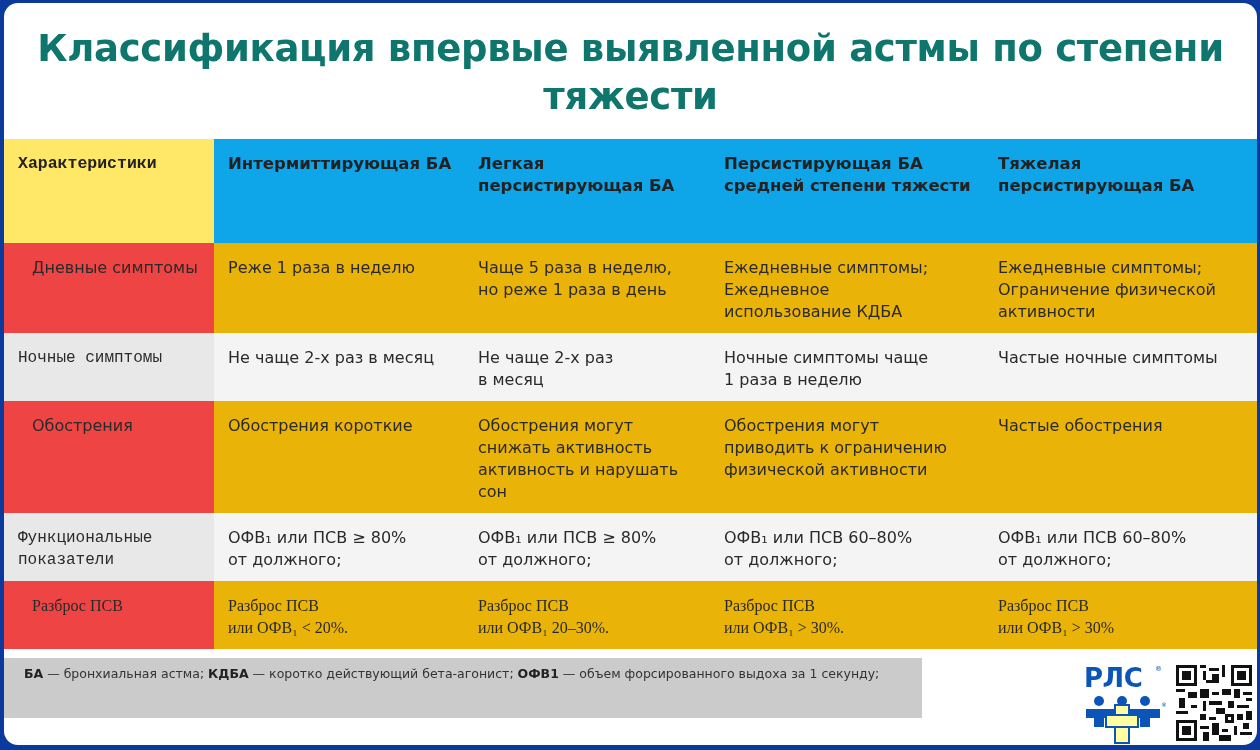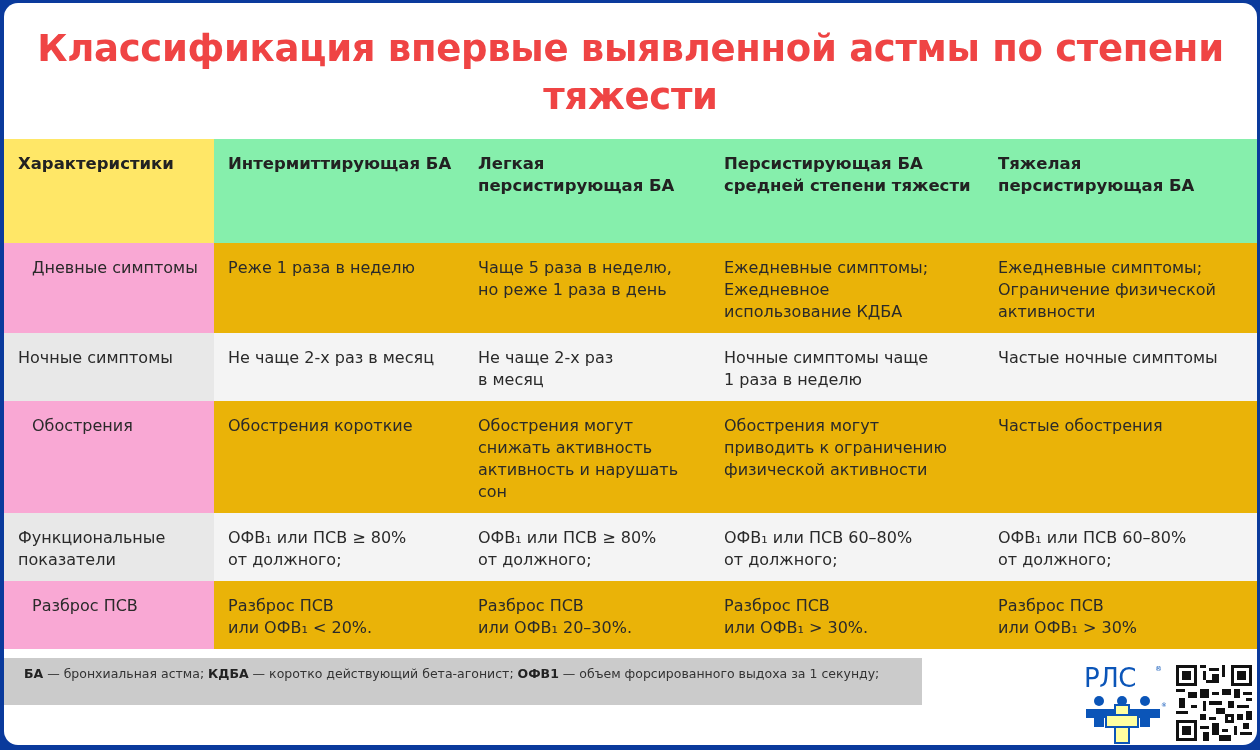--- a/index.html
+++ b/index.html
@@ -8,57 +8,57 @@
   .frame {
     position: absolute; left: 0; top: 0; width: 1260px; height: 750px;
     background: #0a3a9c;
   }
   .card {
     position: absolute; left: 4px; top: 3px; width: 1253px; height: 742px;
     background: #ffffff; border-radius: 14px; overflow: hidden;
   }
   .title {
     position: absolute; left: 0; top: 22px; width: 1253px;
-    text-align: center; color: #ef4444; font-weight: bold;
+    text-align: center; color: #0f766e; font-weight: bold;
     font-size: 37px; line-height: 48px; letter-spacing: -0.3px;
   }
   table {
     position: absolute; left: 0; top: 136px; width: 1253px;
     border-collapse: collapse; table-layout: fixed;
   }
   td, th {
     vertical-align: top; text-align: left;
     font-size: 16px; line-height: 22px; color: #2a2a2a;
     padding: 14px 10px 10px 14px;
   }
   th { font-weight: bold; color: #222; font-size: 16.5px; }
   thead tr { height: 104px; }
-  thead th { background: #86efac; }
-  thead th.first { background: #ffe767; }
+  thead th { background: #0ea5e9; }
+  thead th.first { background: #ffe767; font-family: Liberation Mono, monospace; }
   tr.blue td { background: #eab308; }
-  tr.blue td.first { background: #f9a8d4; padding-left: 28px; }
+  tr.blue td.first { background: #ef4444; padding-left: 28px; }
   tr.gray td { background: #f4f4f4; }
-  tr.gray td.first { background: #e8e8e8; }
+  tr.gray td.first { background: #e8e8e8; font-family: Liberation Mono, monospace; }
   .r1 { height: 89px; }
   .r2 { height: 68px; }
   .r3 { height: 112px; }
   .r4 { height: 68px; }
-  .r5 { height: 68px; }
+  .r5 { height: 68px; font-family: Liberation Serif, serif; }
   .line { display: block; }
   .footnote {
-    position: absolute; left: 0; top: 655px; width: 918px; height: 47px;
+    position: absolute; left: 0; top: 655px; width: 918px; height: 60px;
     background: #cbcbcb; padding: 7px 10px 0 20px;
     font-size: 12.5px; line-height: 17px; color: #333;
   }
   .footnote b { color: #222; }
   .logo {
     position: absolute; left: 1080px; top: 660px; width: 80px; height: 80px;
   }
   .logo-text {
-    position: absolute; left: 0; top: 0; color: #0b55b8; font-weight: normal;
+    position: absolute; left: 0; top: 0; color: #0b55b8; font-weight: bold;
     font-size: 26px; letter-spacing: -0.5px;
   }
   .qr {
     position: absolute; left: 1172px; top: 662px; width: 76px; height: 76px;
   }
 </style>
 </head>
 <body>
 
 <div class="frame">

